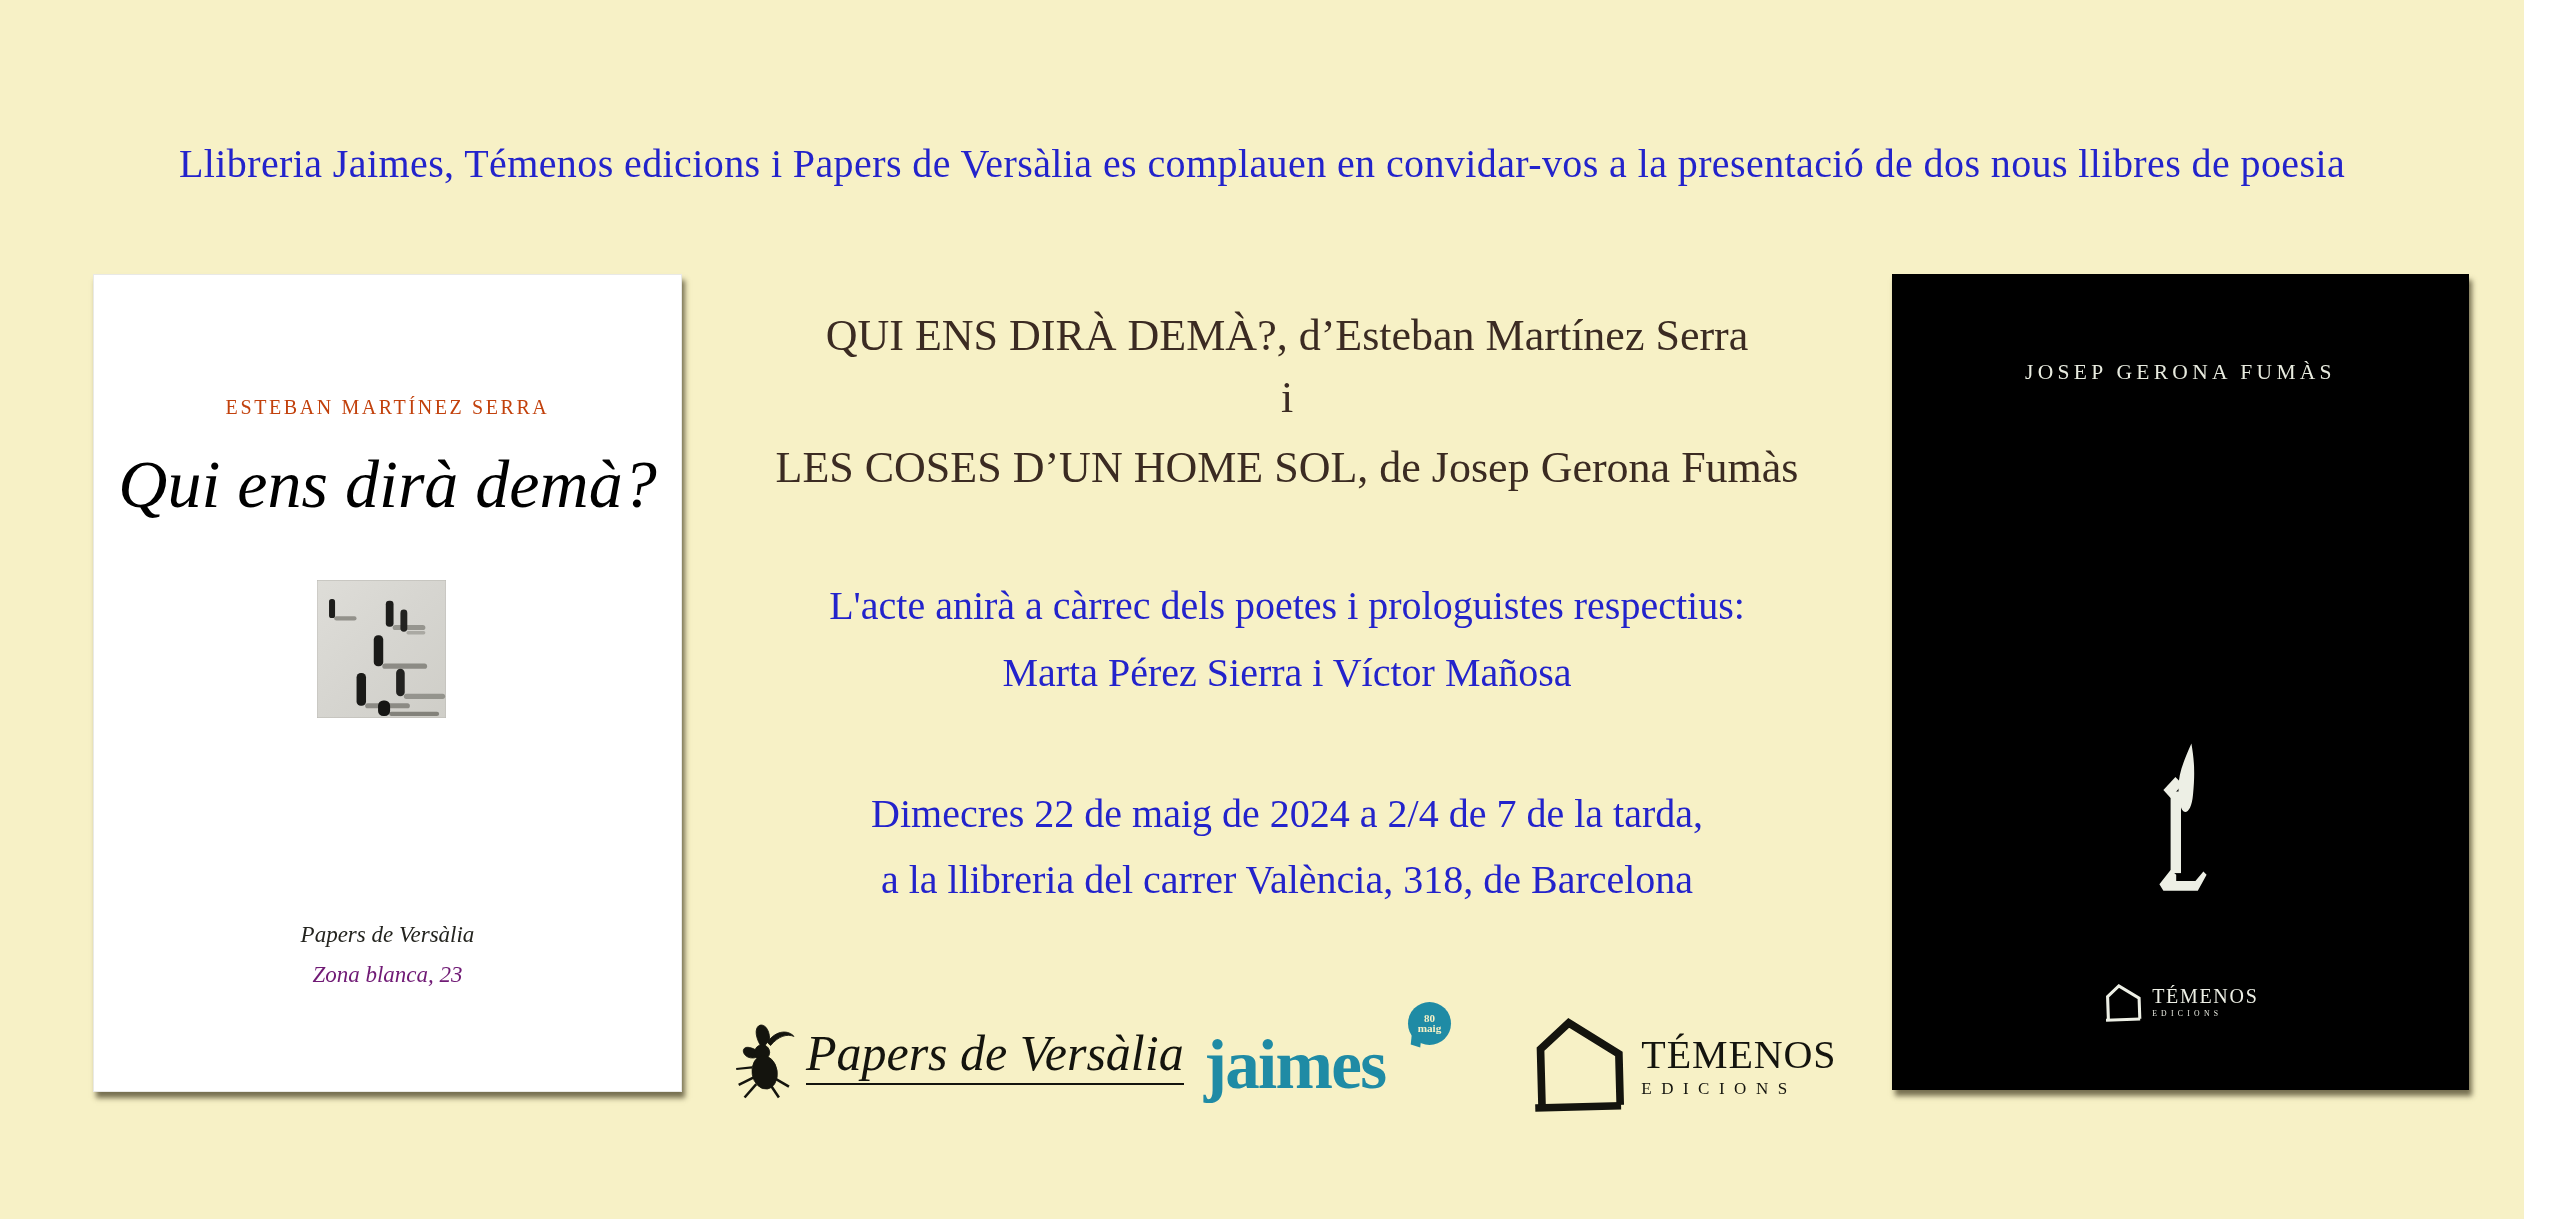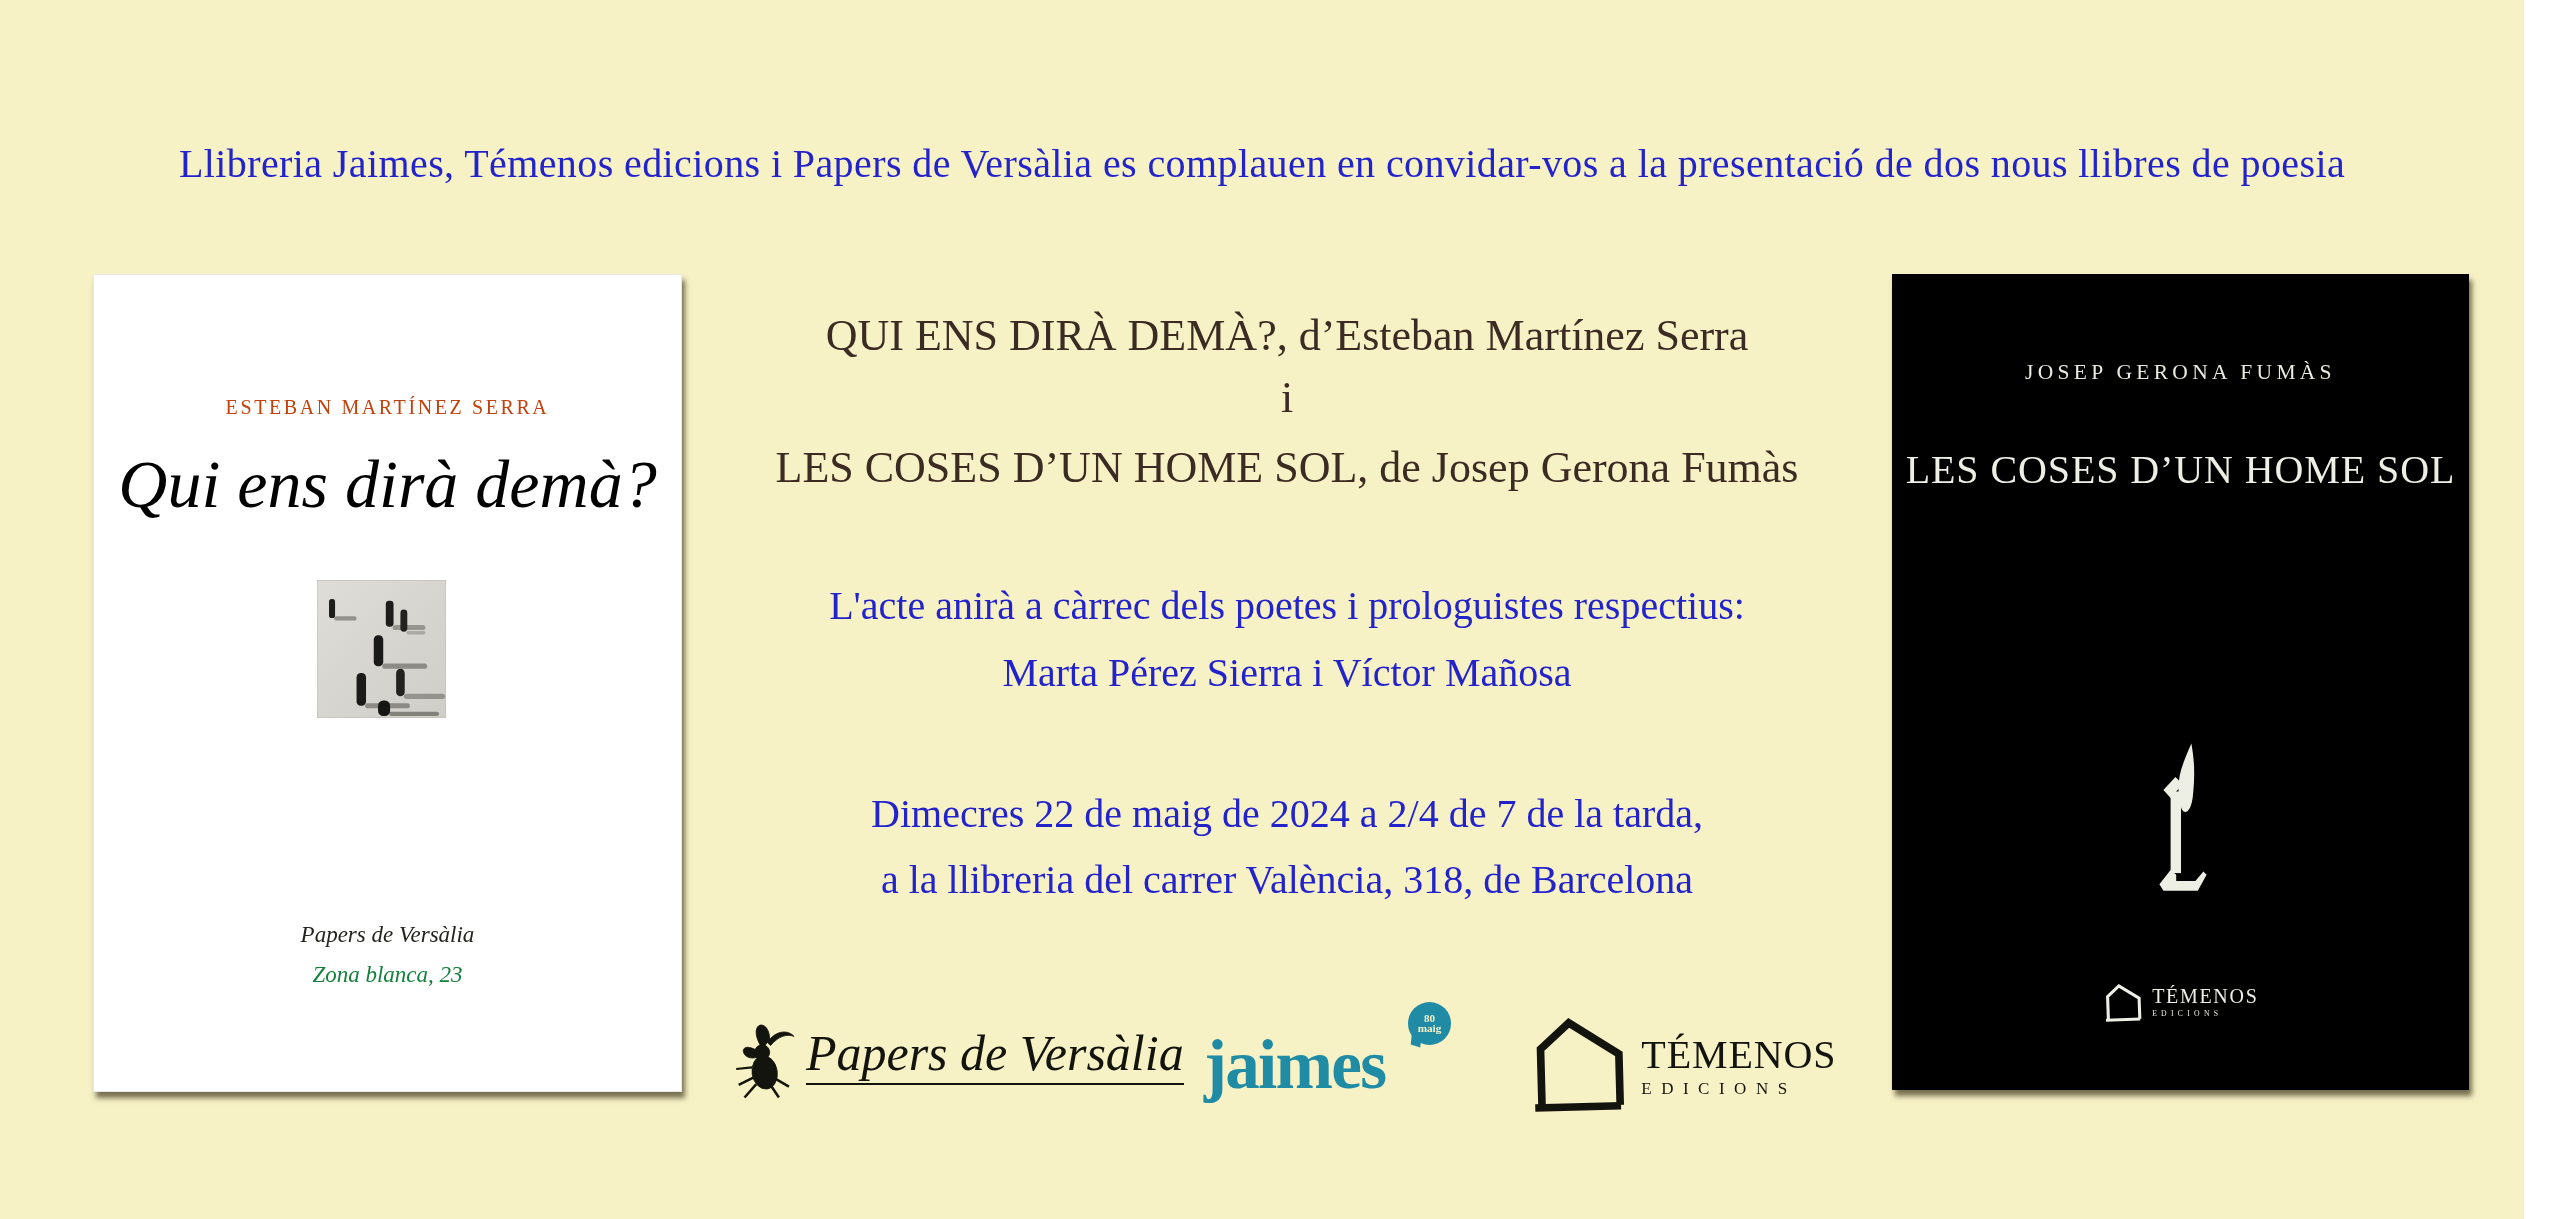--- a/index.html
+++ b/index.html
@@ -16,21 +16,21 @@
   .book-right{left:1892px;width:577px;background:#000000;}
 
   .bl-author{position:absolute;left:0;top:121px;width:100%;text-align:center;
     font-size:20px;letter-spacing:2.6px;color:#c2410c;}
   .bl-title{position:absolute;left:0;top:170px;width:100%;text-align:center;
     font-size:68px;font-style:italic;color:#000000;}
   .bl-image{position:absolute;left:223px;top:305px;width:129px;height:138px;}
   .bl-publisher{position:absolute;left:0;top:647px;width:100%;text-align:center;
     font-size:23px;font-style:italic;color:#24241f;}
   .bl-collection{position:absolute;left:0;top:687px;width:100%;text-align:center;
-    font-size:23px;font-style:italic;color:#15803d;}
+    font-size:23px;font-style:italic;color:#701a75;}
 
   .br-author{position:absolute;left:0;top:86px;width:100%;text-align:center;
     font-size:21.5px;letter-spacing:4.3px;color:#E8EBDF;}
   .br-title{position:absolute;left:0;top:172px;width:100%;text-align:center;
     font-size:40px;letter-spacing:0.9px;color:#ECEFE3;}
   .br-glyph{position:absolute;left:0;top:465px;width:100%;display:flex;justify-content:center;}
   .br-logo{position:absolute;left:0;top:708px;width:100%;display:flex;justify-content:center;align-items:center;gap:8.6px;}
   .br-logo-text{display:flex;flex-direction:column;line-height:1;}
   .br-logo-name{font-size:20px;letter-spacing:1.7px;color:#EDEFE5;}
   .br-logo-sub{font-size:7.7px;letter-spacing:4.3px;color:#EDEFE5;margin-top:3.4px;}
@@ -104,21 +104,20 @@
         <rect x="71" y="140" width="14" height="18" rx="6" fill="#161614"></rect>
       </svg>
     </div>
 
     <div class="bl-publisher">Papers de Versàlia</div>
     <div class="bl-collection">Zona blanca, 23</div>
   </div>
 
   <div class="book book-right">
     <div class="br-author">JOSEP GERONA FUMÀS</div>
-    <div class="br-title">LES COSES D’UN HOME SOL</div>
 
     <div class="br-glyph">
       <svg width="64" height="177" viewBox="0 0 80 210">
         <g fill="#EDEFE5">
           <path d="M53,0 C40,30 33,46 39,76 C42,92 53,88 55,64 C58,34 56,18 53,0 Z"></path>
           <path d="M18,58 L33,42 L42,51 L27,68 Z"></path>
           <path d="M27,60 L40,60 L40,162 L27,162 Z"></path>
           <path d="M13,176 L27,158 L34,164 L34,172 L58,172 L68,160 L72,164 L61,184 L18,184 Z"></path>
         </g>
       </svg>

